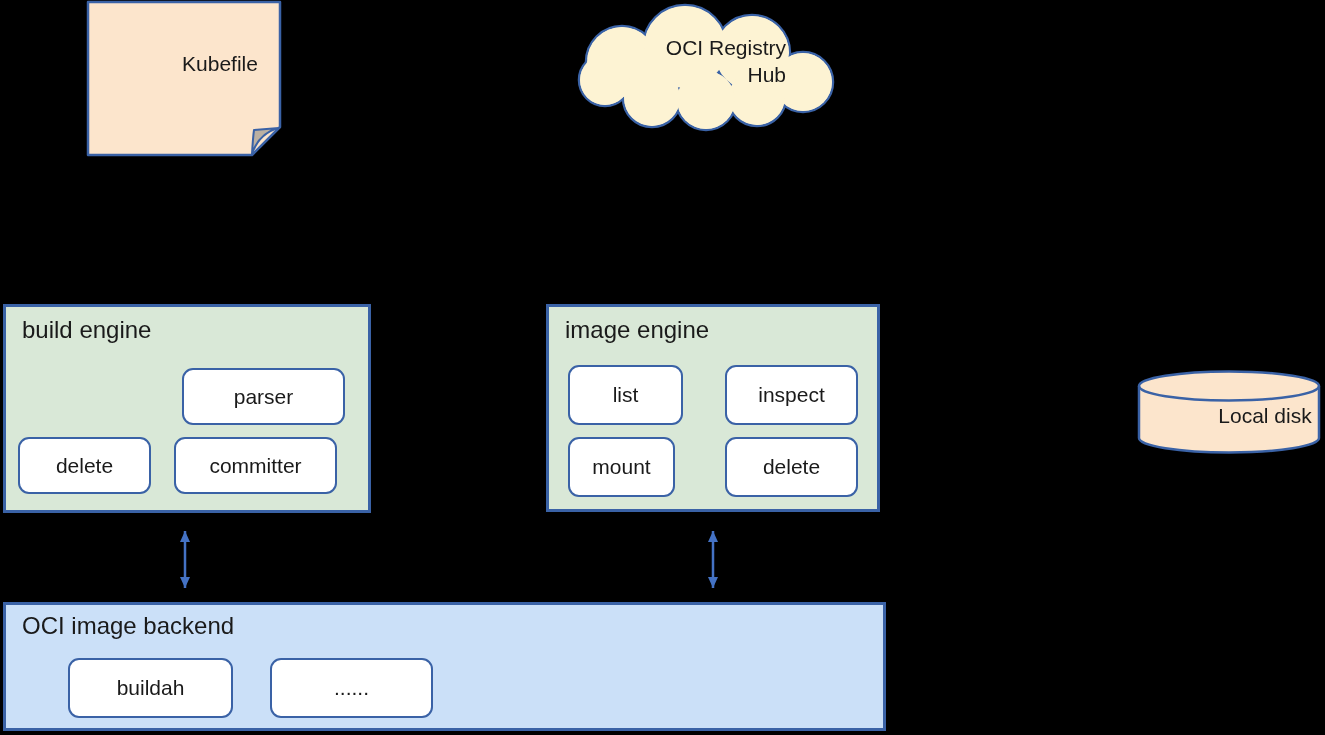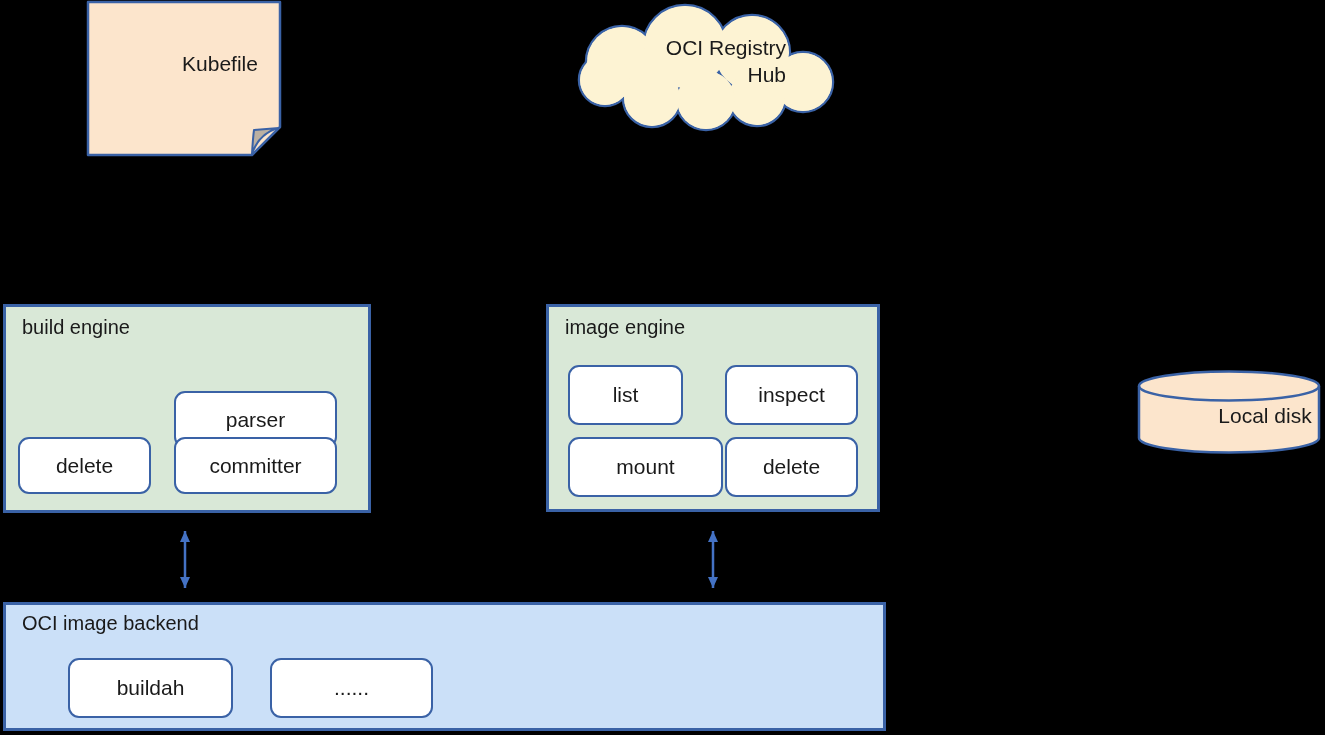--- a/index.html
+++ b/index.html
@@ -31,21 +31,21 @@
   }
   .container-box{
     position:absolute;
     border:3px solid var(--border-blue);
     box-sizing:border-box;
   }
   .engine{background:var(--engine-fill);}
   .backend{background:var(--backend-fill);}
   .container-title{
     position:absolute;left:16px;top:9px;
-    font-size:20px;white-space:nowrap;
+    font-size:24px;white-space:nowrap;
   }
   .inner-box{
     position:absolute;
     box-sizing:border-box;
     background:var(--inner-fill);
     border:2px solid var(--border-blue);
     border-radius:11px;
     display:flex;align-items:center;justify-content:center;
     font-size:21px;
   }
@@ -90,30 +90,30 @@
   </svg>
 
   <div class="node-label" style="left:88px;top:8px;width:192px;height:112px;">Kubefile</div>
 
   <div class="cloud-label">OCI Registry Hub</div>
 
   <div class="node-label" style="left:1139px;top:390px;width:180px;height:52px;">Local disk</div>
 
   <div class="container-box engine" style="left:3px;top:304px;width:368px;height:209px;">
     <div class="container-title">build engine</div>
-    <div class="inner-box" style="left:168px;top:61px;width:163px;height:57px;margin-top:23px;">parser</div>
+    <div class="inner-box" style="left:176px;top:61px;width:163px;height:57px;">parser</div>
     <div class="inner-box" style="left:12px;top:130px;width:133px;height:57px;">delete</div>
     <div class="inner-box" style="left:168px;top:130px;width:163px;height:57px;">committer</div>
   </div>
 
   <div class="container-box engine" style="left:546px;top:304px;width:334px;height:208px;">
     <div class="container-title">image engine</div>
     <div class="inner-box" style="left:19px;top:58px;width:115px;height:60px;">list</div>
     <div class="inner-box" style="left:176px;top:58px;width:133px;height:60px;">inspect</div>
-    <div class="inner-box" style="left:19px;top:130px;width:155px;height:60px;">mount</div>
+    <div class="inner-box" style="left:19px;top:130px;width:107px;height:60px;">mount</div>
     <div class="inner-box" style="left:176px;top:130px;width:133px;height:60px;">delete</div>
   </div>
 
   <div class="container-box backend" style="left:3px;top:602px;width:883px;height:129px;">
     <div class="container-title" style="top:7px;">OCI image backend</div>
     <div class="inner-box" style="left:62px;top:53px;width:165px;height:60px;">buildah</div>
     <div class="inner-box" style="left:264px;top:53px;width:163px;height:60px;">......</div>
   </div>
 
   <svg class="layer" width="1325" height="735">

